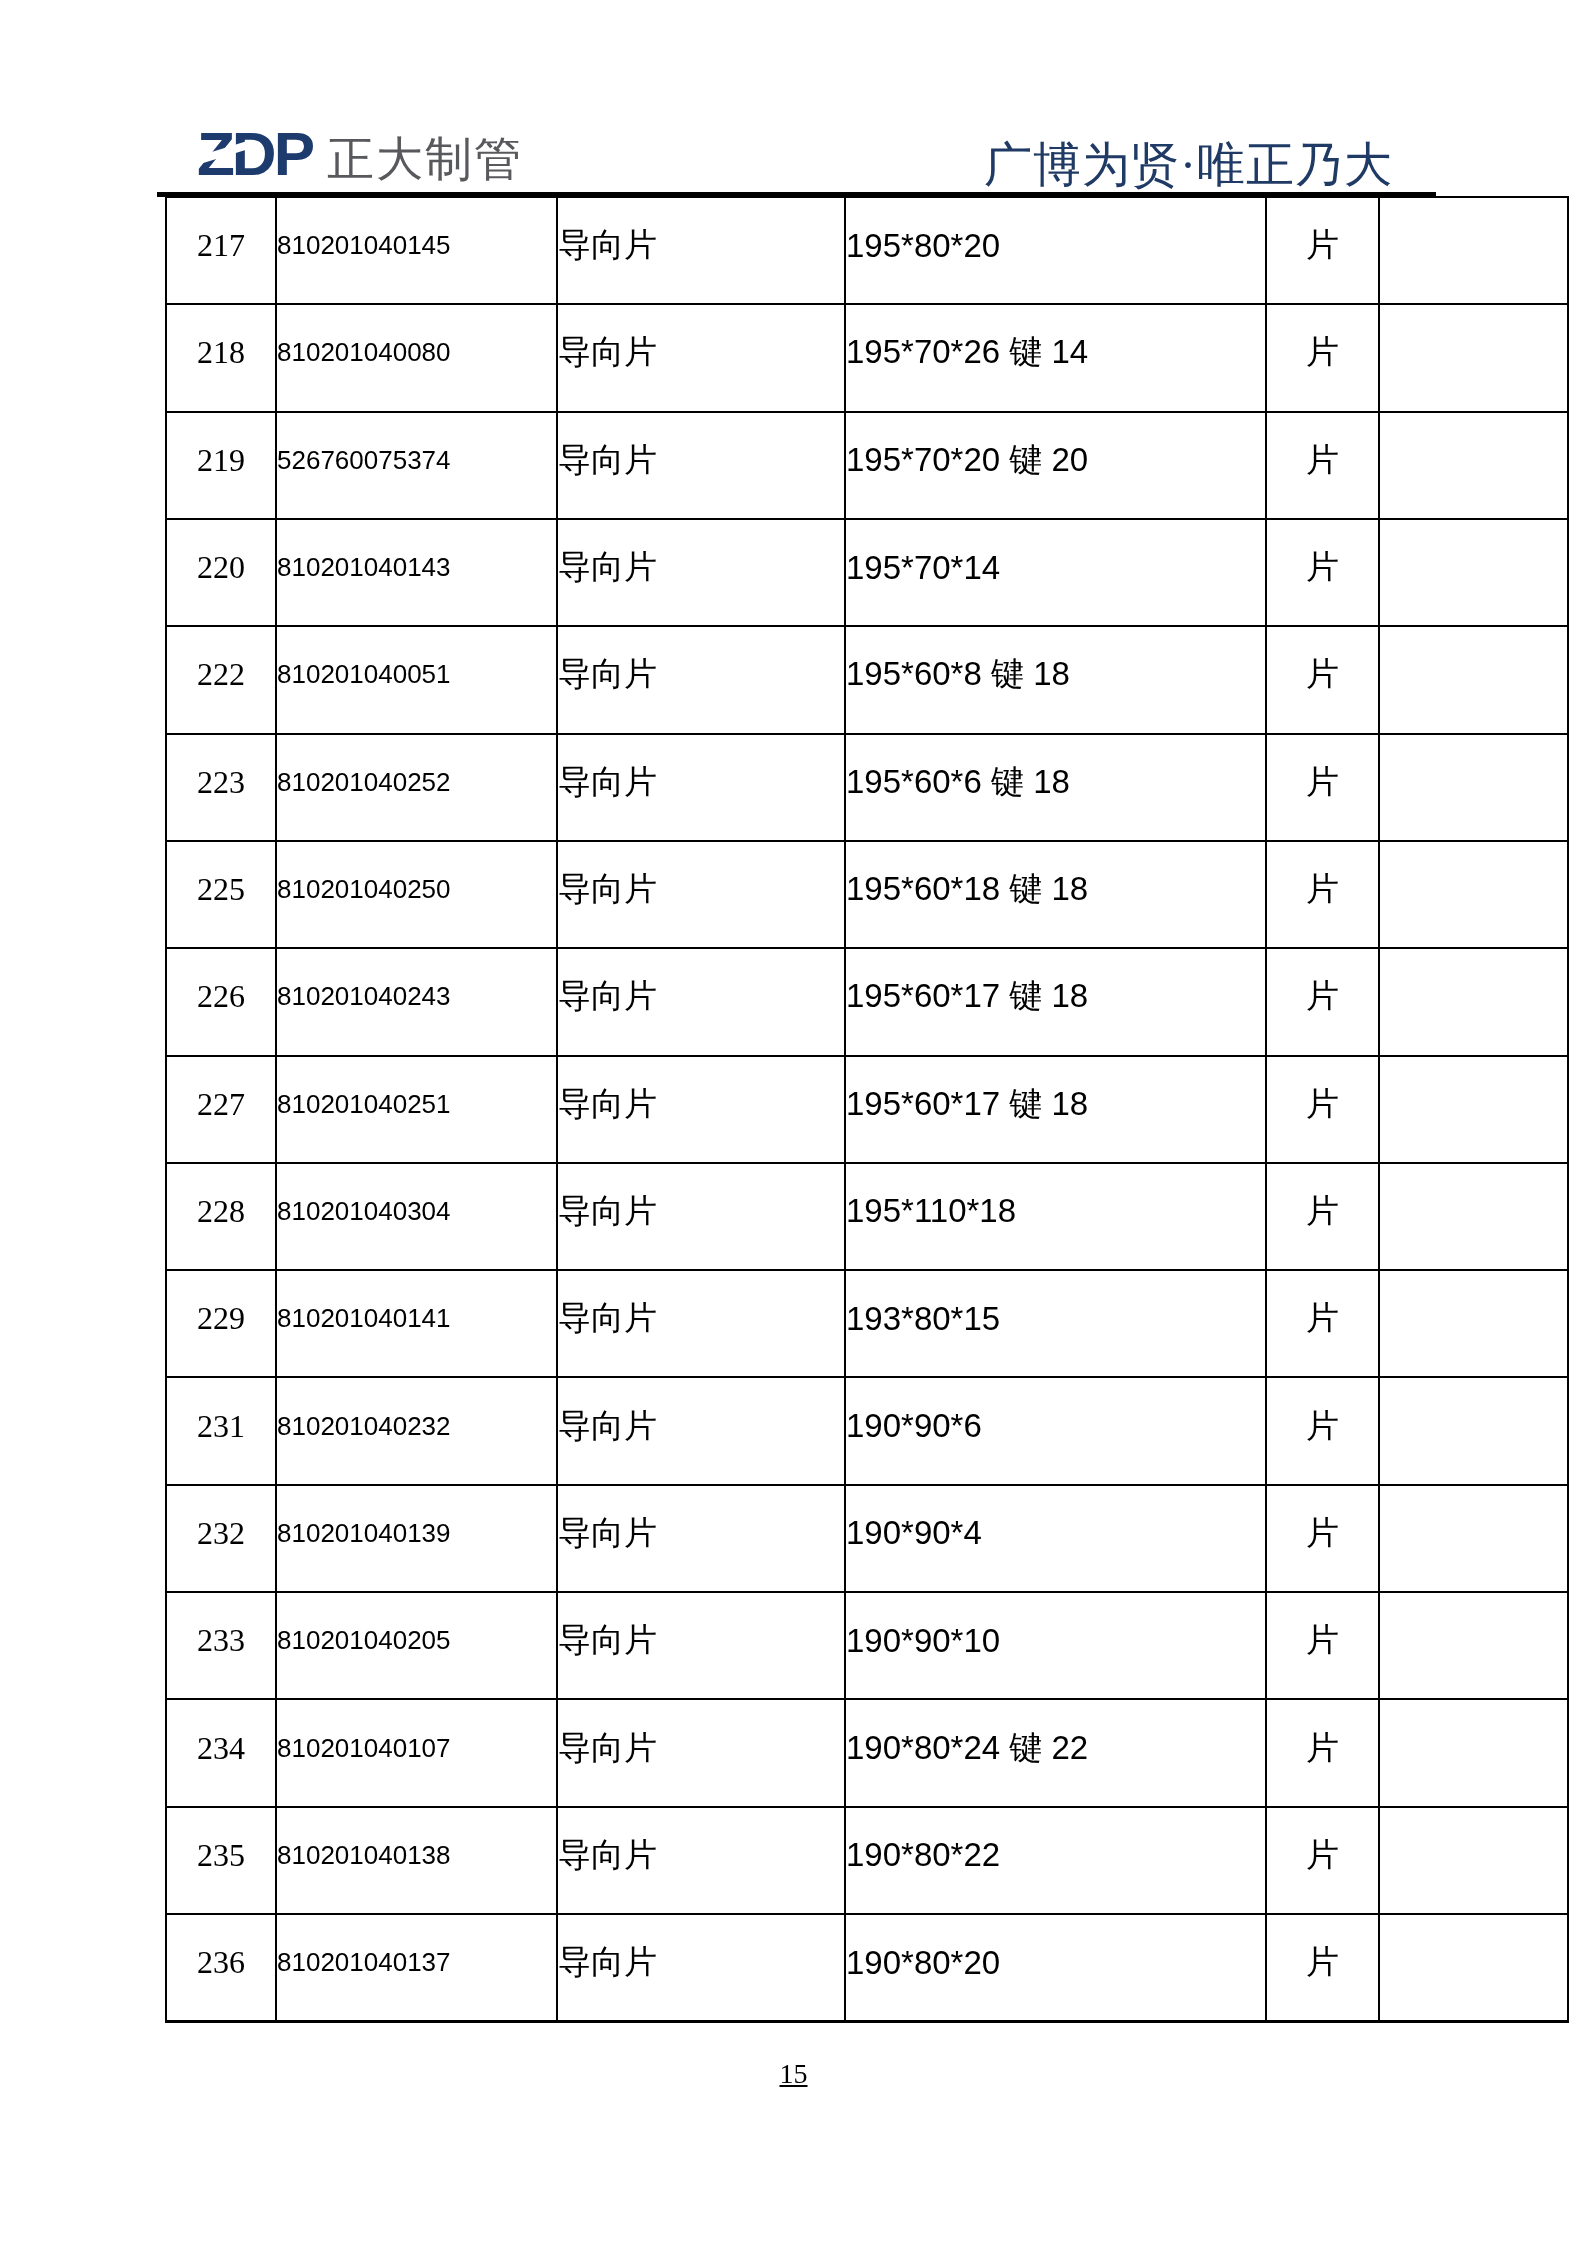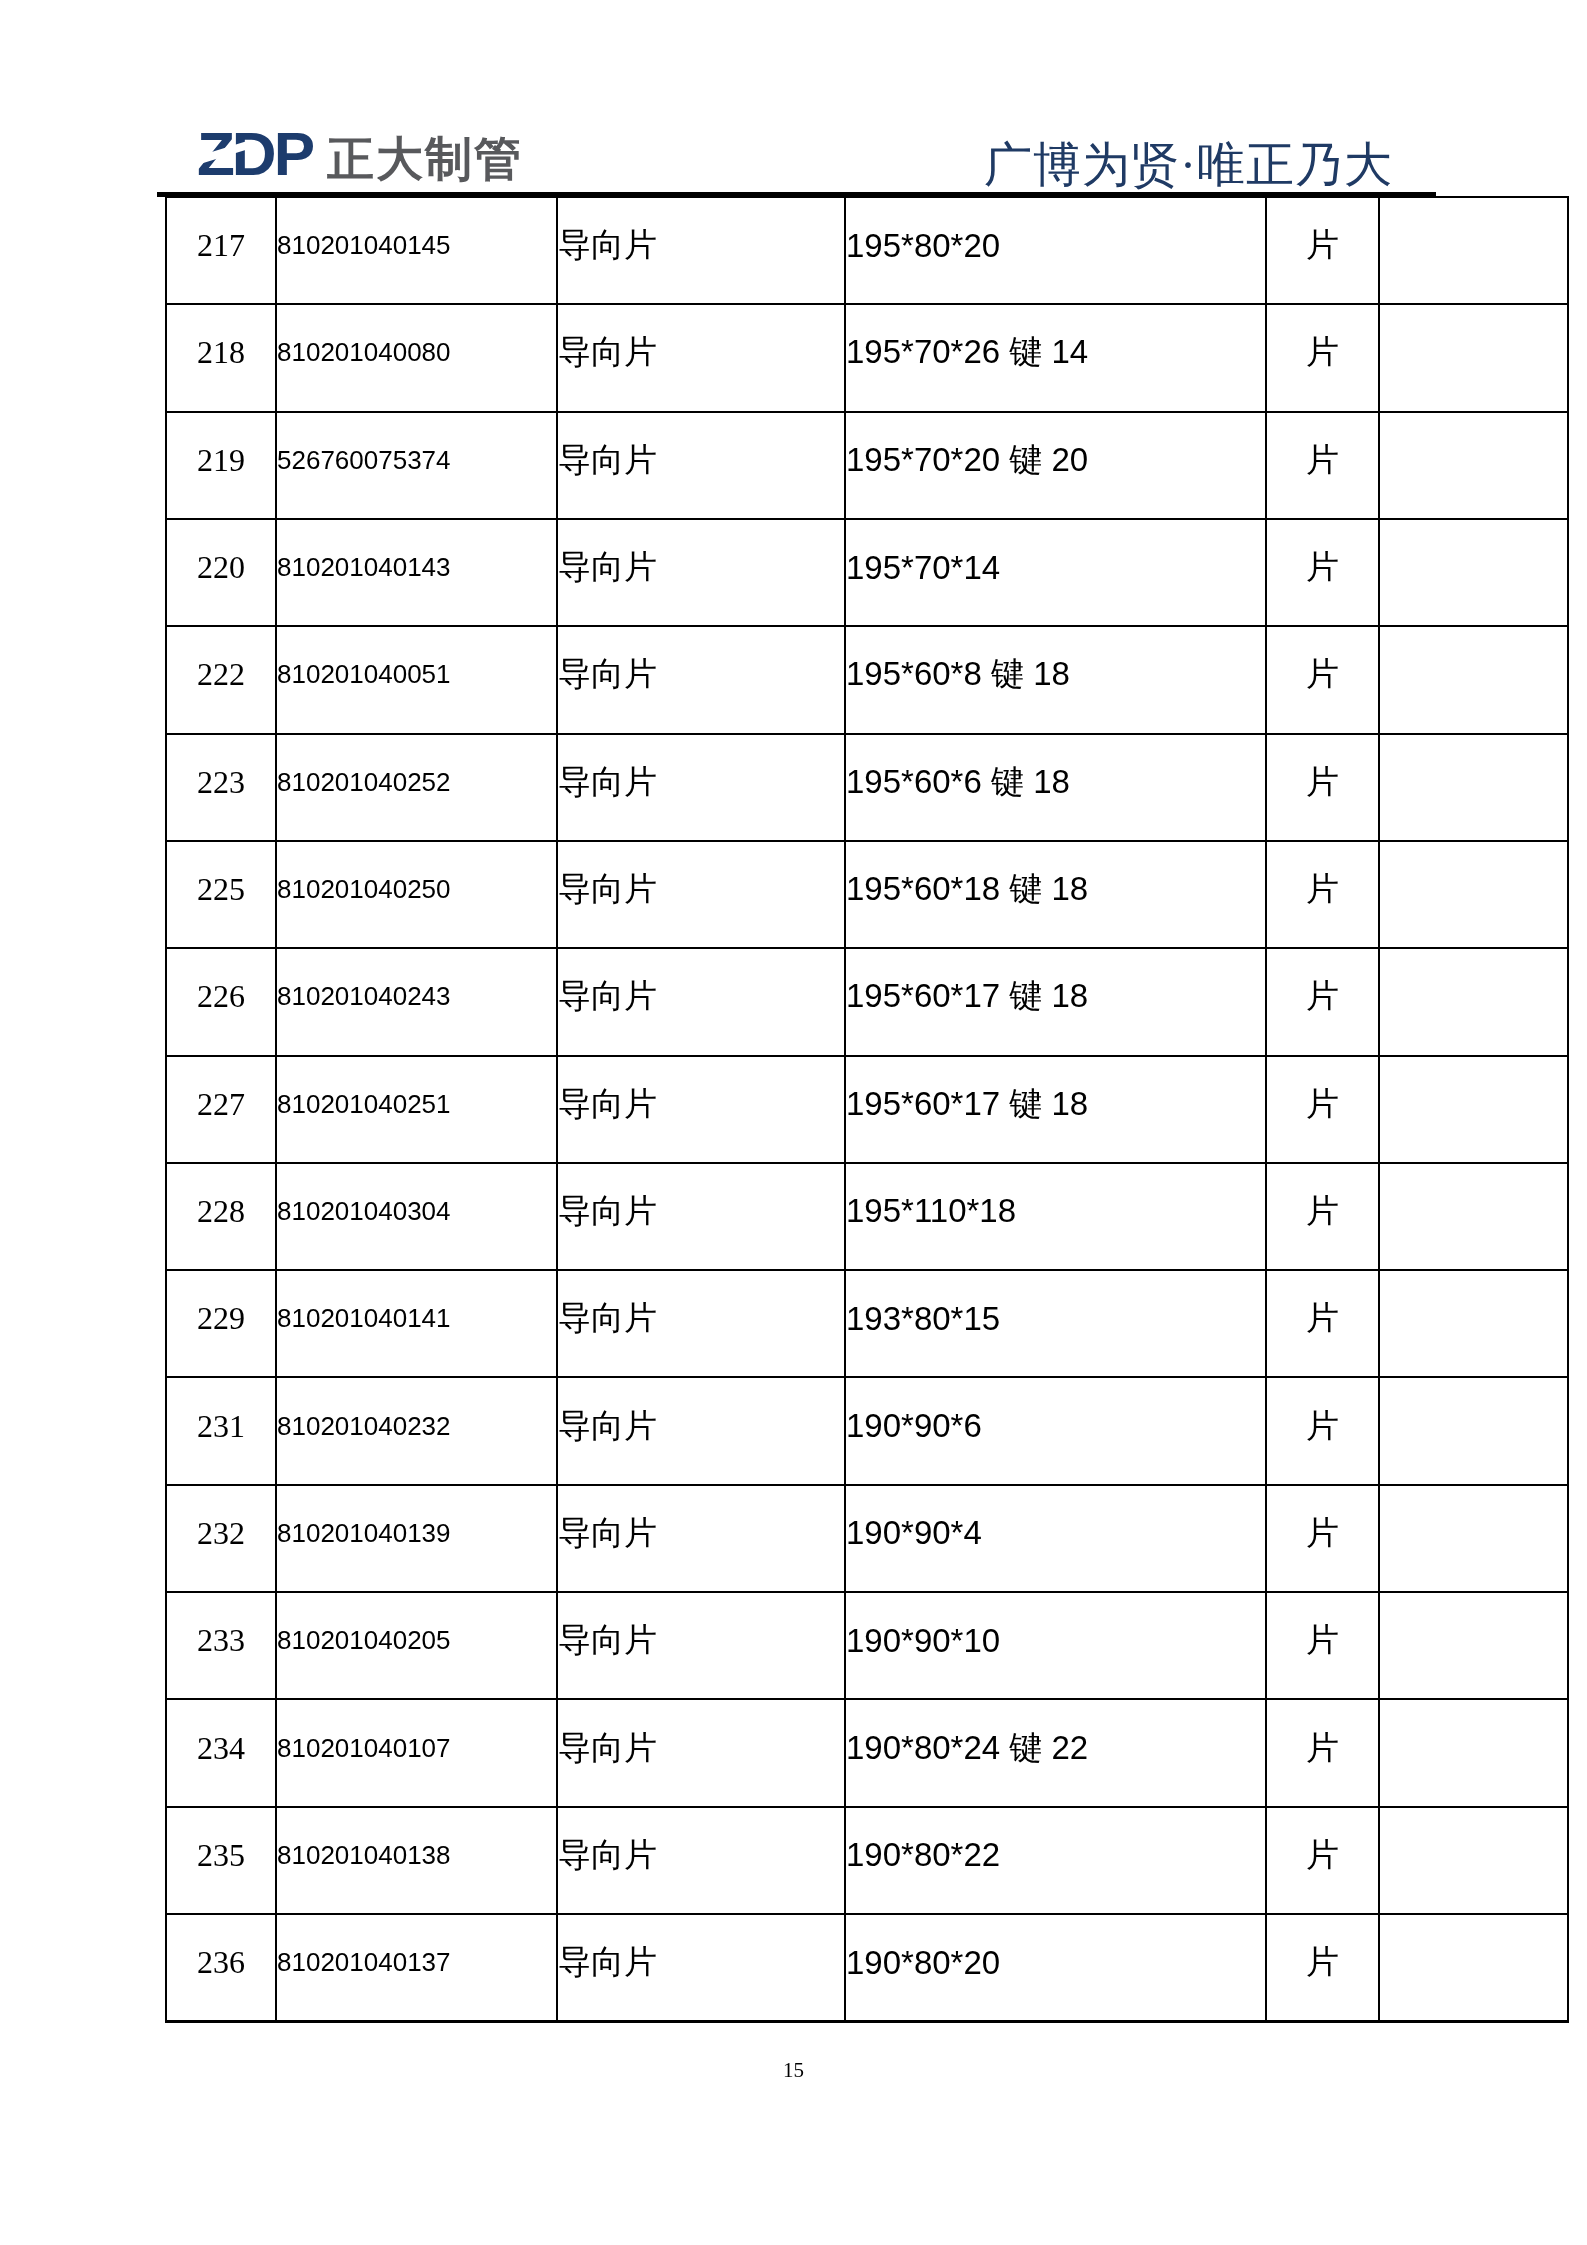--- a/index.html
+++ b/index.html
@@ -30,21 +30,21 @@
     letter-spacing:-3px;line-height:0.84;
     color:var(--navy,#1d3c6d);
   }
   .logo-slash{
     position:absolute;left:-6px;top:21px;
     width:62px;height:8px;background:#ffffff;
     transform:rotate(-17deg);
   }
   .logo-cn{
     font-family:"Liberation Sans",sans-serif;
-    font-size:47px;font-weight:700;line-height:0.92;
+    font-size:47px;font-weight:400;line-height:0.92;
     letter-spacing:2px;
     color:var(--gray,#58595c);
   }
   .slogan{
     position:absolute;right:194px;top:141px;
     font-family:"Liberation Serif",serif;
     font-size:48px;line-height:1;letter-spacing:1px;
     color:var(--slogan,#1f3a64);
     white-space:nowrap;
   }
@@ -90,21 +90,21 @@
     font-family:"Liberation Serif",serif;
     font-size:33px;text-align:center;
   }
   td.td-remark{}
 
   
   .page-number{
     position:absolute;left:0;top:2060px;width:1587px;
     text-align:center;
     font-family:"Liberation Serif",serif;
-    font-size:21px;line-height:1;color:#000000;
+    font-size:28px;line-height:1;color:#000000;text-decoration:underline;
   }
 </style>
 </head>
 <body>
 
 <div class="page">
 
   <div class="logo">
     <span class="logo-mark">
       <span>ZDP</span>

